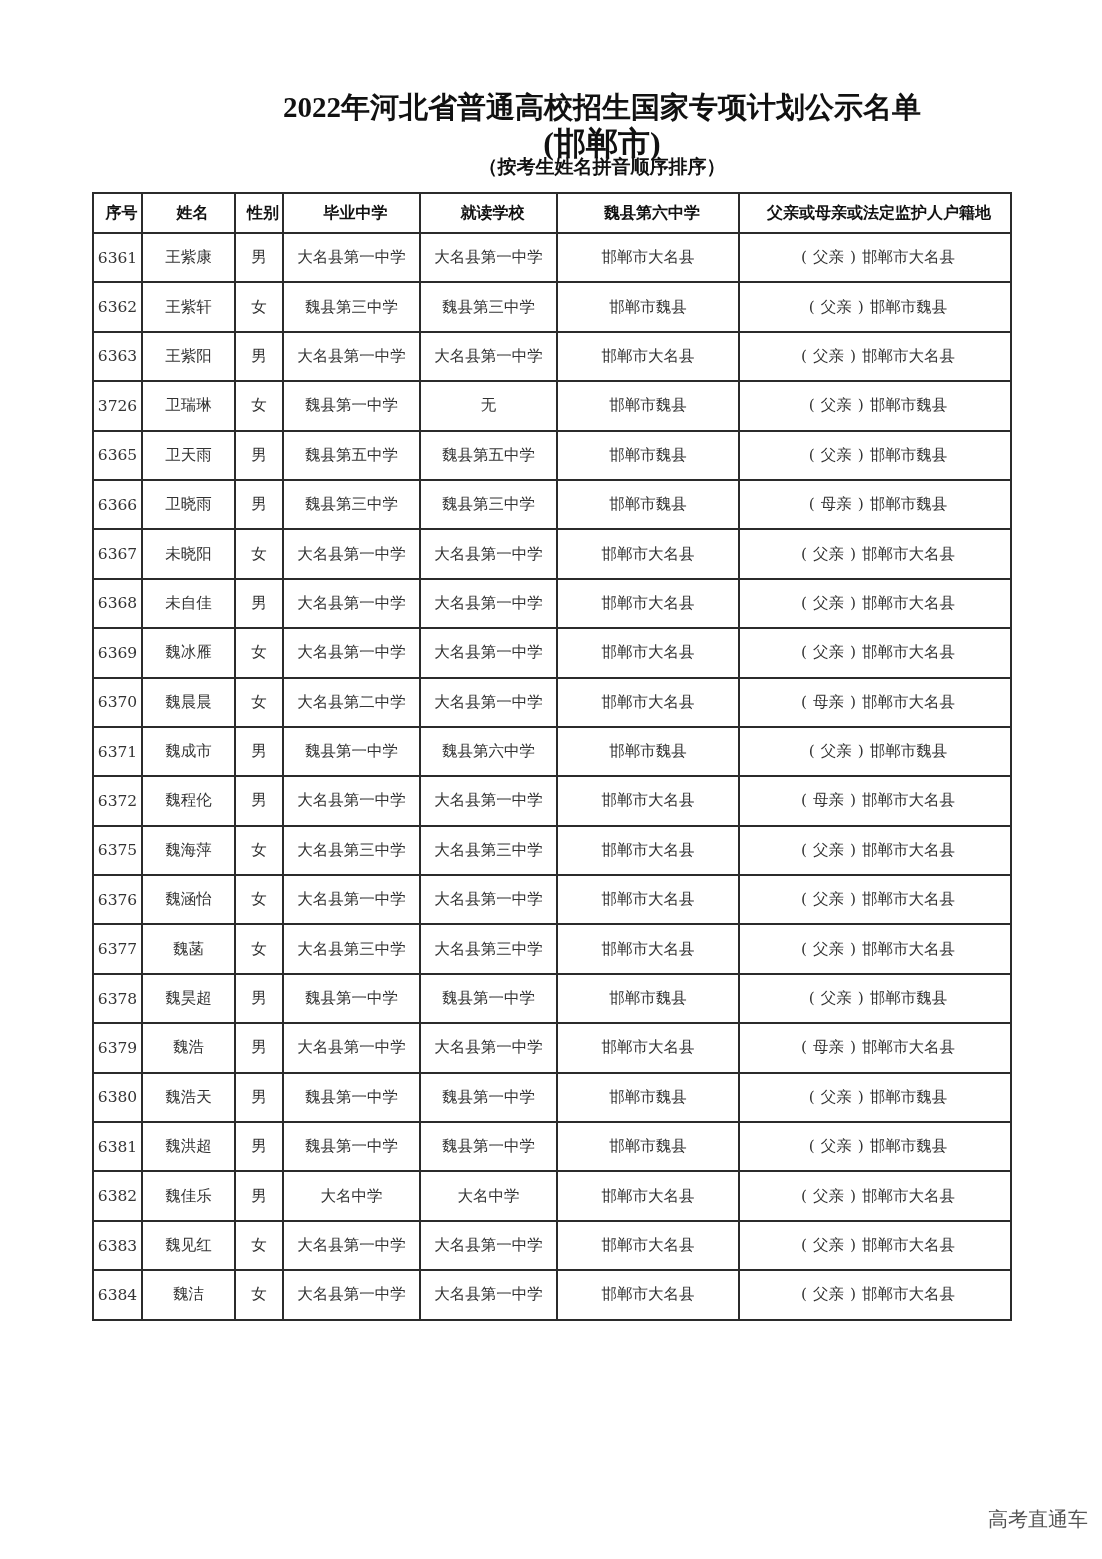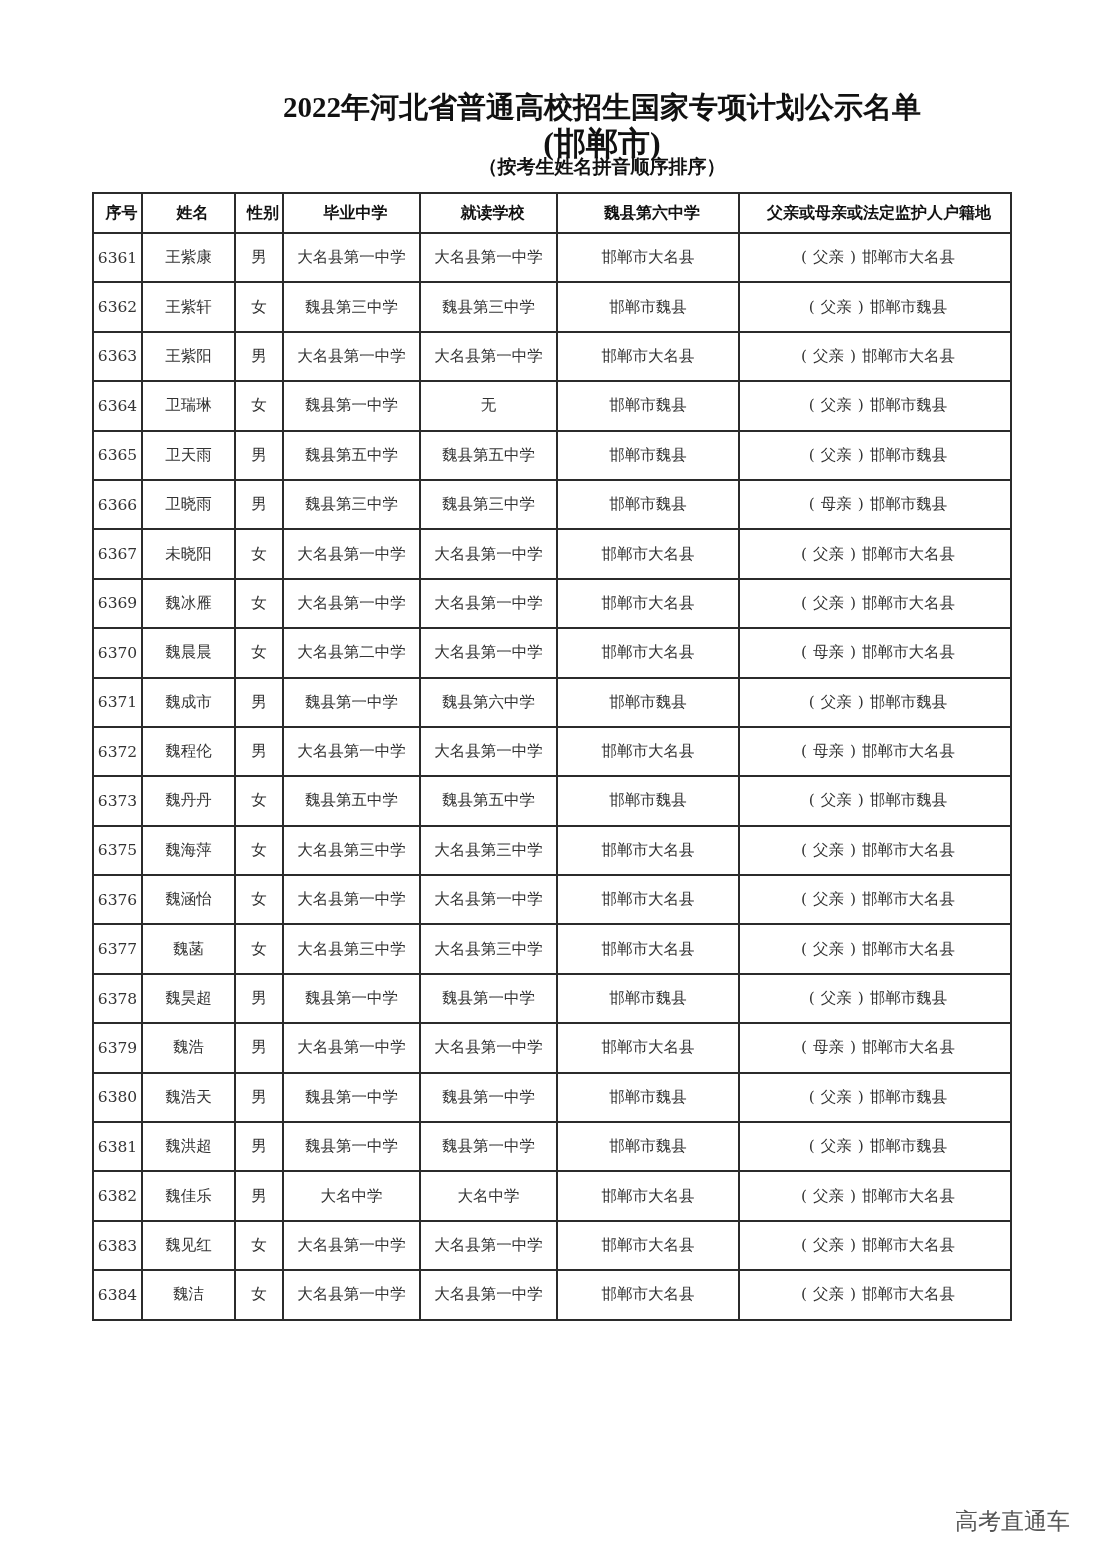--- a/index.html
+++ b/index.html
@@ -32,23 +32,23 @@
     font-weight: bold; font-size: 16px; color: #111; padding-left: 8px;
   }
   table.roster td {
     height: 47.4px;
     font-size: 15.5px; color: #333;
   }
   td.seq { font-size: 15px; text-align: left; padding-left: 6px; }
   .rel { letter-spacing: 0; border-radius: 22px; }
   .rel .paren { padding: 0 6px; }
   .watermark {
-    position: absolute; right: 32px; top: 1506px;
+    position: absolute; right: 14px; top: 1506px;
     font-family: "DejaVu Sans", "Liberation Sans", sans-serif;
-    font-size: 23px; color: #555;
+    font-size: 20px; color: #555;
   }
 </style>
 </head>
 <body>
 
 <div class="title t1">2022年河北省普通高校招生国家专项计划公示名单</div>
 <div class="title t2">(邯郸市)</div>
 <div class="title t3">（按考生姓名拼音顺序排序）</div>
 
 <table class="roster">
@@ -94,21 +94,21 @@
       <tr>
         <td class="seq">6363</td>
         <td>王紫阳</td>
         <td>男</td>
         <td>大名县第一中学</td>
         <td>大名县第一中学</td>
         <td>邯郸市大名县</td>
         <td class="rel"><span class="paren">(</span><span>父亲</span><span class="paren">)</span><span>邯郸市大名县</span></td>
       </tr>
       <tr>
-        <td class="seq">6364</td>
+        <td class="seq">3726</td>
         <td>卫瑞琳</td>
         <td>女</td>
         <td>魏县第一中学</td>
         <td>无</td>
         <td>邯郸市魏县</td>
         <td class="rel"><span class="paren">(</span><span>父亲</span><span class="paren">)</span><span>邯郸市魏县</span></td>
       </tr>
       <tr>
         <td class="seq">6365</td>
         <td>卫天雨</td>
@@ -130,20 +130,29 @@
       <tr>
         <td class="seq">6367</td>
         <td>未晓阳</td>
         <td>女</td>
         <td>大名县第一中学</td>
         <td>大名县第一中学</td>
         <td>邯郸市大名县</td>
         <td class="rel"><span class="paren">(</span><span>父亲</span><span class="paren">)</span><span>邯郸市大名县</span></td>
       </tr>
       <tr>
+        <td class="seq">6368</td>
+        <td>未自佳</td>
+        <td>男</td>
+        <td>大名县第一中学</td>
+        <td>大名县第一中学</td>
+        <td>邯郸市大名县</td>
+        <td class="rel"><span class="paren">(</span><span>父亲</span><span class="paren">)</span><span>邯郸市大名县</span></td>
+      </tr>
+      <tr>
         <td class="seq">6369</td>
         <td>魏冰雁</td>
         <td>女</td>
         <td>大名县第一中学</td>
         <td>大名县第一中学</td>
         <td>邯郸市大名县</td>
         <td class="rel"><span class="paren">(</span><span>父亲</span><span class="paren">)</span><span>邯郸市大名县</span></td>
       </tr>
       <tr>
         <td class="seq">6370</td>
@@ -166,29 +175,20 @@
       <tr>
         <td class="seq">6372</td>
         <td>魏程伦</td>
         <td>男</td>
         <td>大名县第一中学</td>
         <td>大名县第一中学</td>
         <td>邯郸市大名县</td>
         <td class="rel"><span class="paren">(</span><span>母亲</span><span class="paren">)</span><span>邯郸市大名县</span></td>
       </tr>
       <tr>
-        <td class="seq">6373</td>
-        <td>魏丹丹</td>
-        <td>女</td>
-        <td>魏县第五中学</td>
-        <td>魏县第五中学</td>
-        <td>邯郸市魏县</td>
-        <td class="rel"><span class="paren">(</span><span>父亲</span><span class="paren">)</span><span>邯郸市魏县</span></td>
-      </tr>
-      <tr>
         <td class="seq">6375</td>
         <td>魏海萍</td>
         <td>女</td>
         <td>大名县第三中学</td>
         <td>大名县第三中学</td>
         <td>邯郸市大名县</td>
         <td class="rel"><span class="paren">(</span><span>父亲</span><span class="paren">)</span><span>邯郸市大名县</span></td>
       </tr>
       <tr>
         <td class="seq">6376</td>

